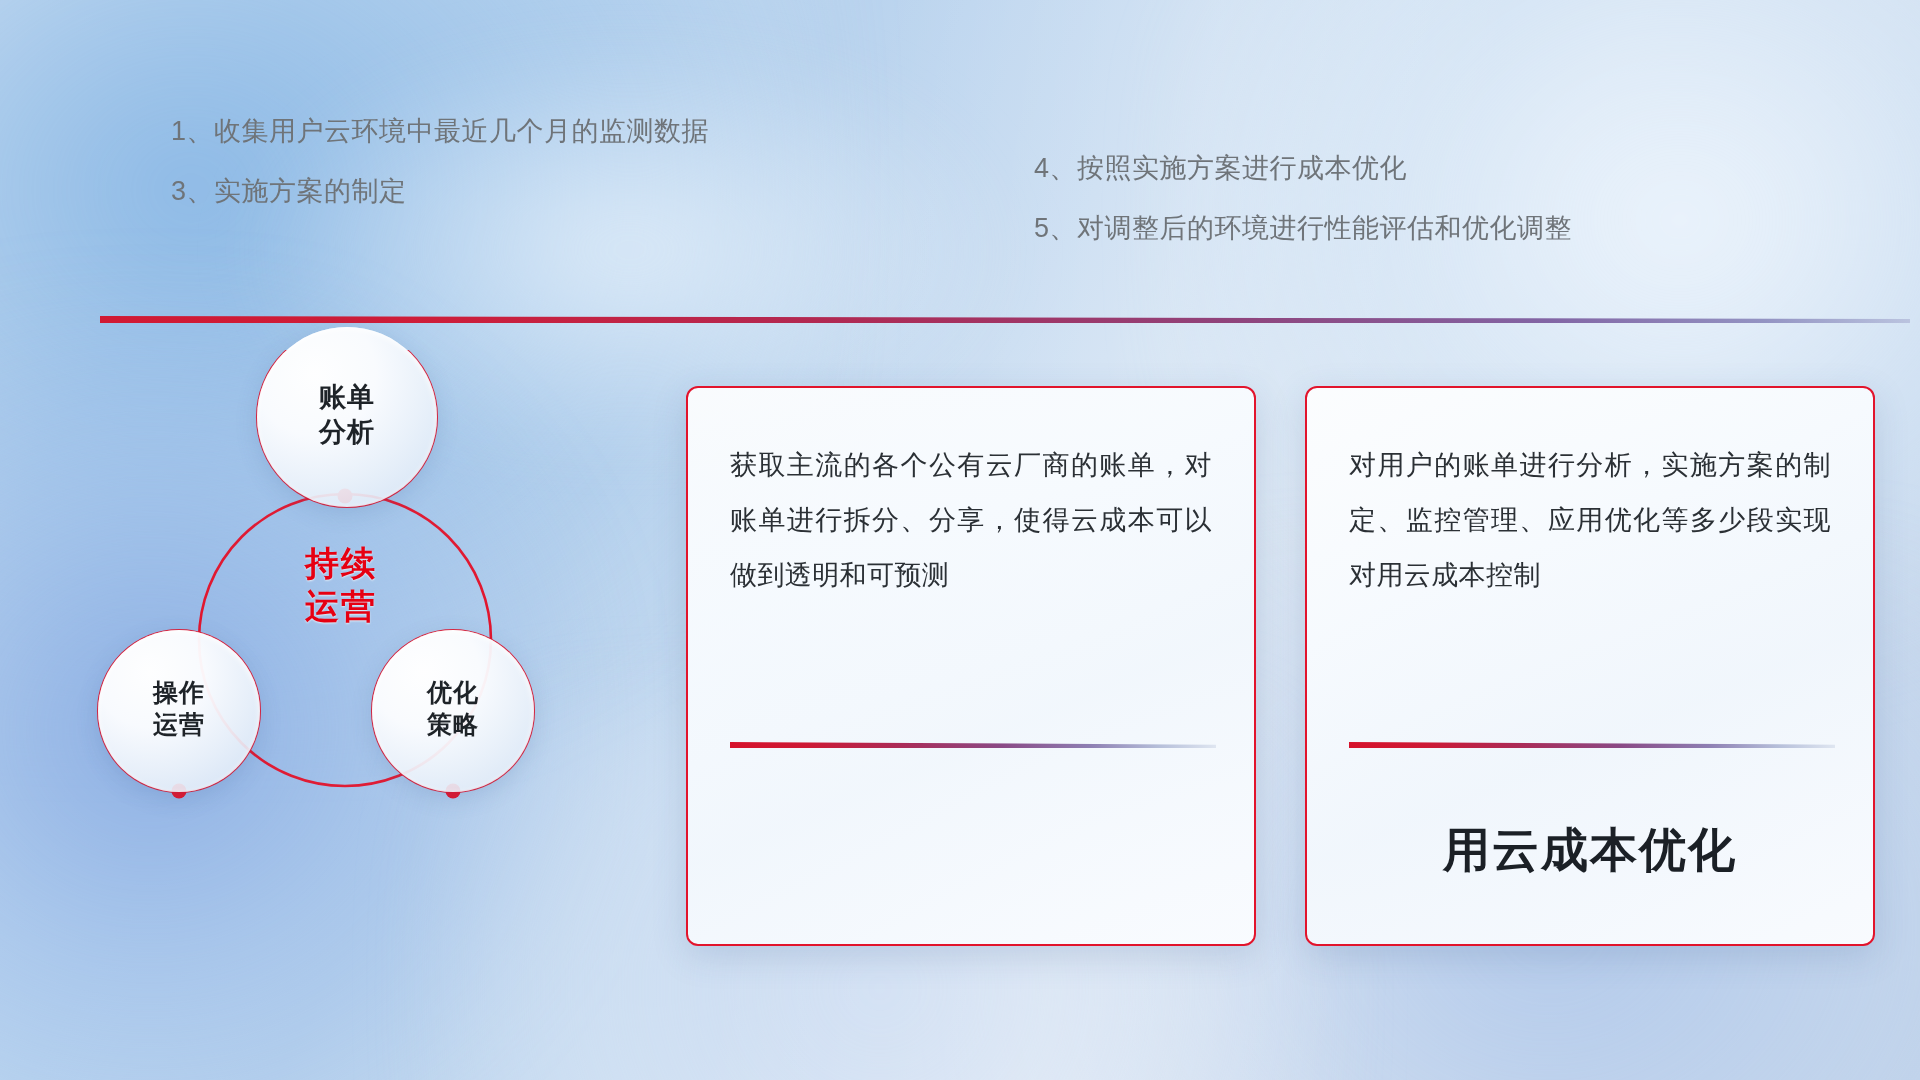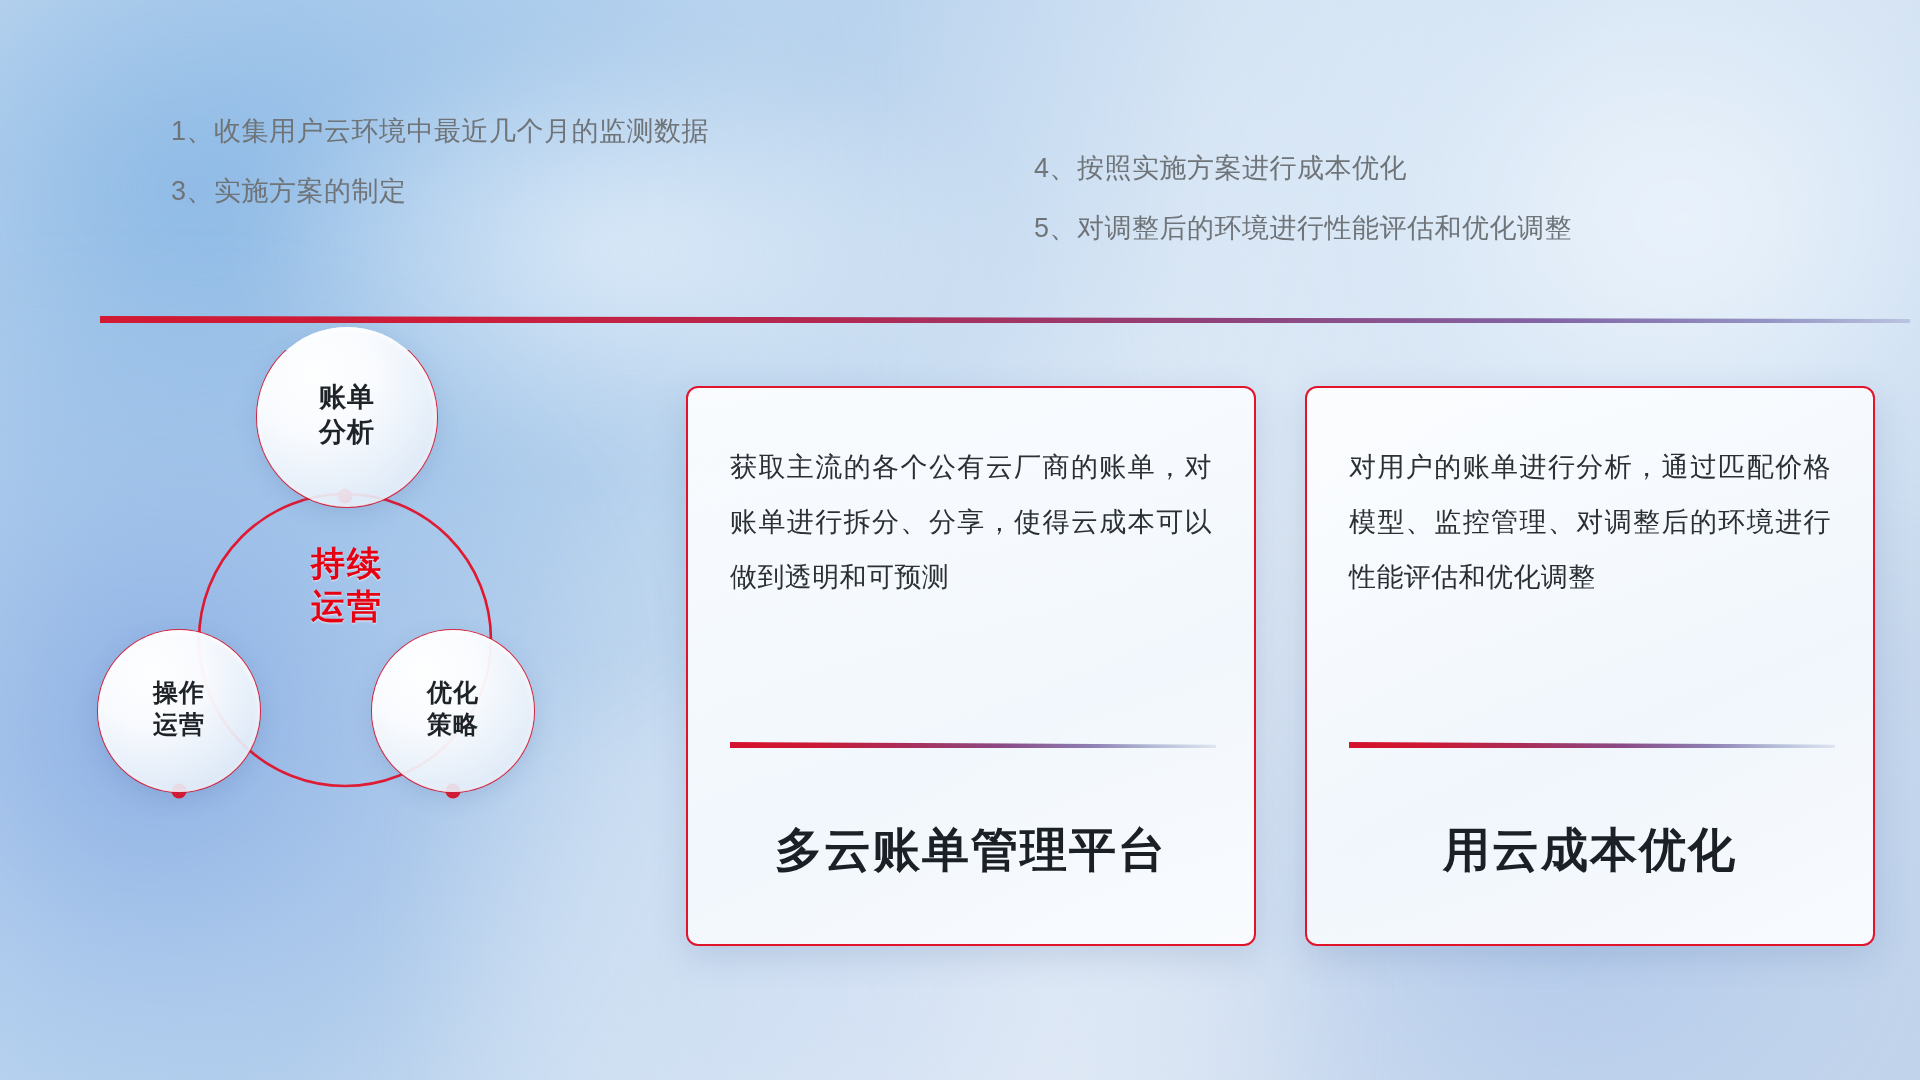--- a/index.html
+++ b/index.html
@@ -105,40 +105,41 @@
     font-weight:700;
     letter-spacing:1px;
   }
   .bubble span { display:block; line-height:1.30;font-family:Liberation Mono, monospace; }
   #bubble-top  { left:162px; top:-23px;  width:180px; height:180px; font-size:27px; }
   #bubble-left { left:3px;   top:280px;  width:162px; height:162px; font-size:25px;align-items:center; }
   #bubble-right{ left:277px; top:280px;  width:162px; height:162px; font-size:25px; }
 
   #venn-center {
     position:absolute;
-    left:152px; top:170px; width:200px; height:130px;
+    left:146px; top:170px; width:200px; height:130px;
     display:flex; flex-direction:column;
     align-items:center; justify-content:center;
     color:#e60012;
     font-size:34px; font-weight:900;
     letter-spacing:2px;
     text-shadow:0 1px 2px rgba(255,255,255,0.7);
   }
   #venn-center span { display:block; line-height:1.26; }
 
   
   .card {
     position:absolute;
     top:386px; width:570px; height:560px;
     border:2px solid #e2142c;
     border-radius:12px;
     background:linear-gradient(157deg, rgba(255,255,255,0.90) 0%, rgba(249,252,255,0.93) 30%, rgba(243,248,253,0.95) 60%, rgba(250,252,255,0.97) 100%);
     box-shadow:0 10px 34px rgba(55,90,145,0.17);
     padding:52px 42px 0 42px;
     overflow:hidden;
+    font-family:Liberation Mono, monospace;
   }
   #card-1 { left:686px; }
   #card-2 { left:1305px; }
 
   .card-body {
     font-size:27px;
     line-height:2.03;
     color:#2b3035;
     text-align:justify;
     text-justify:inter-ideograph;
@@ -236,20 +237,19 @@
 
   <div id="venn-center">
     <span>持续</span>
     <span>运营</span>
   </div>
 </div>
 
 <div class="card" id="card-1">
   <div class="card-body">获取主流的各个公有云厂商的账单，对账单进行拆分、分享，使得云成本可以做到透明和可预测</div>
   <div class="card-rule"></div>
-  <div class="card-title">多云账单管理平台</div>
 </div>
 
 <div class="card" id="card-2">
-  <div class="card-body">对用户的账单进行分析，通过匹配价格模型、监控管理、对调整后的环境进行性能评估和优化调整</div>
+  <div class="card-body">对用户的账单进行分析，实施方案的制定、监控管理、应用优化等多少段实现对用云成本控制</div>
   <div class="card-rule"></div>
   <div class="card-title">用云成本优化</div>
 </div>
 
 </body></html>

